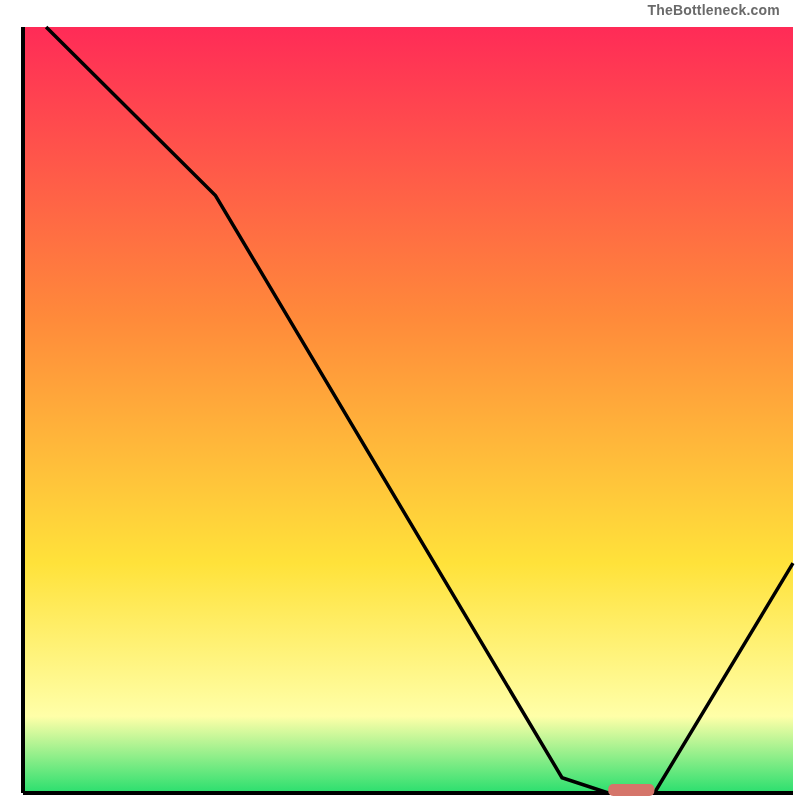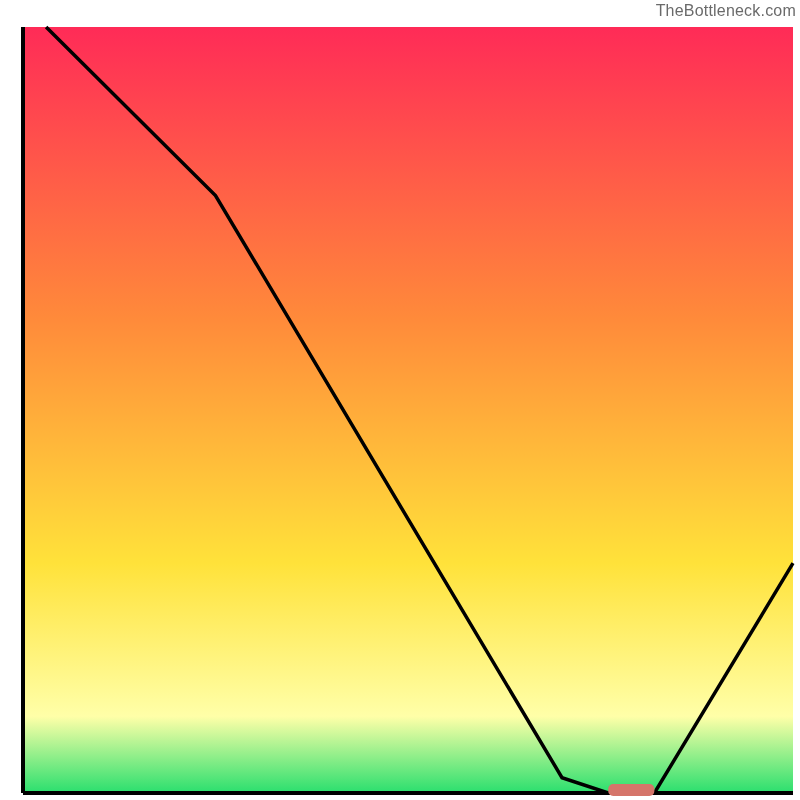--- a/index.html
+++ b/index.html
@@ -16,23 +16,23 @@
     height: 800px;
   }
   svg {
     position: absolute;
     left: 0;
     top: 0;
   }
   .watermark {
     position: absolute;
     top: 2px;
-    right: 4px;
-    font-size: 16px;
-    font-weight: 400;
+    right: 20px;
+    font-size: 14px;
+    font-weight: 700;
     color: #6a6a6a;
     letter-spacing: 0.2px;
   }
 </style>
 </head>
 <body>
 
 <div class="canvas-wrap">
 
   <div class="watermark">TheBottleneck.com</div>

